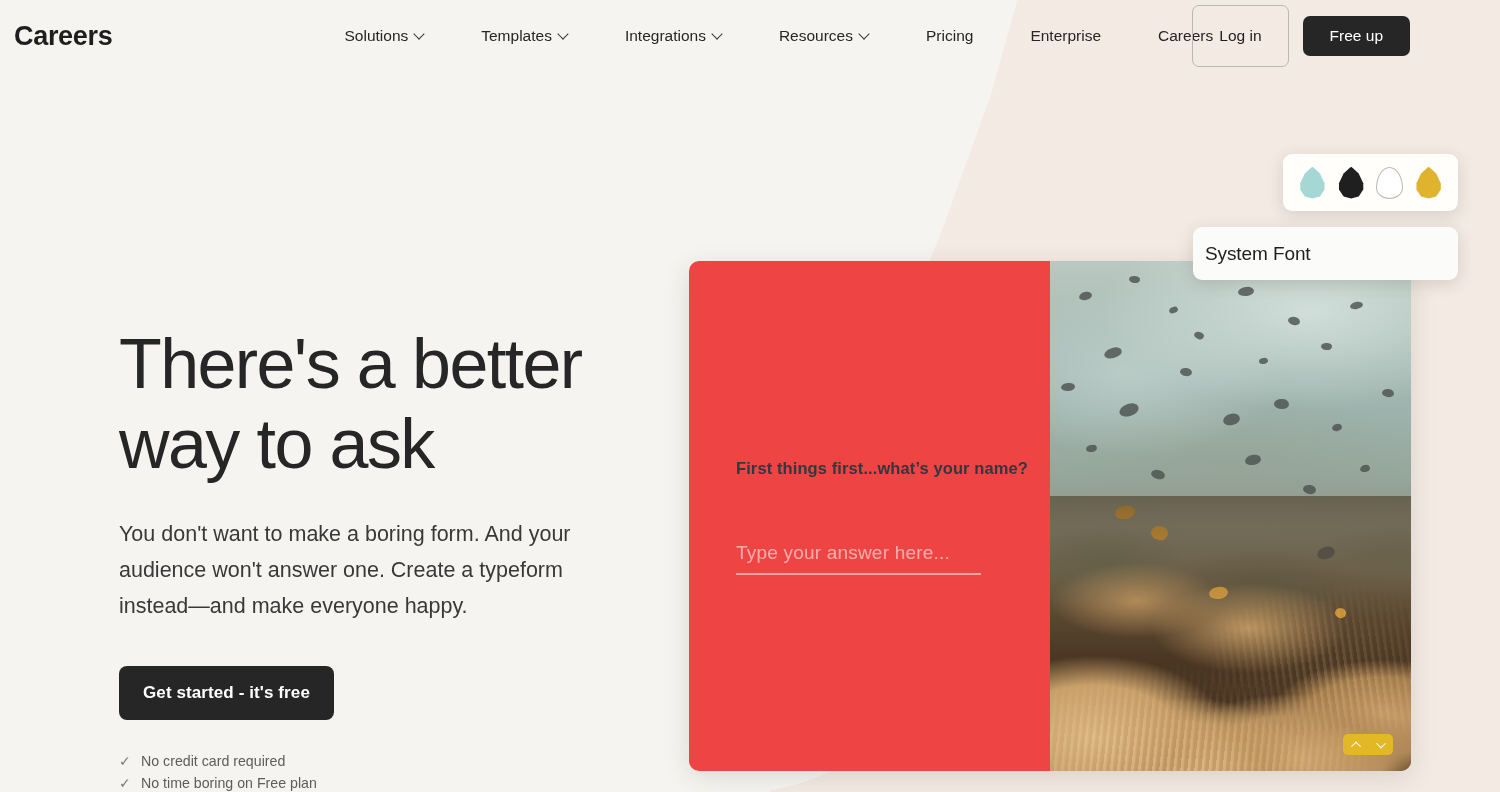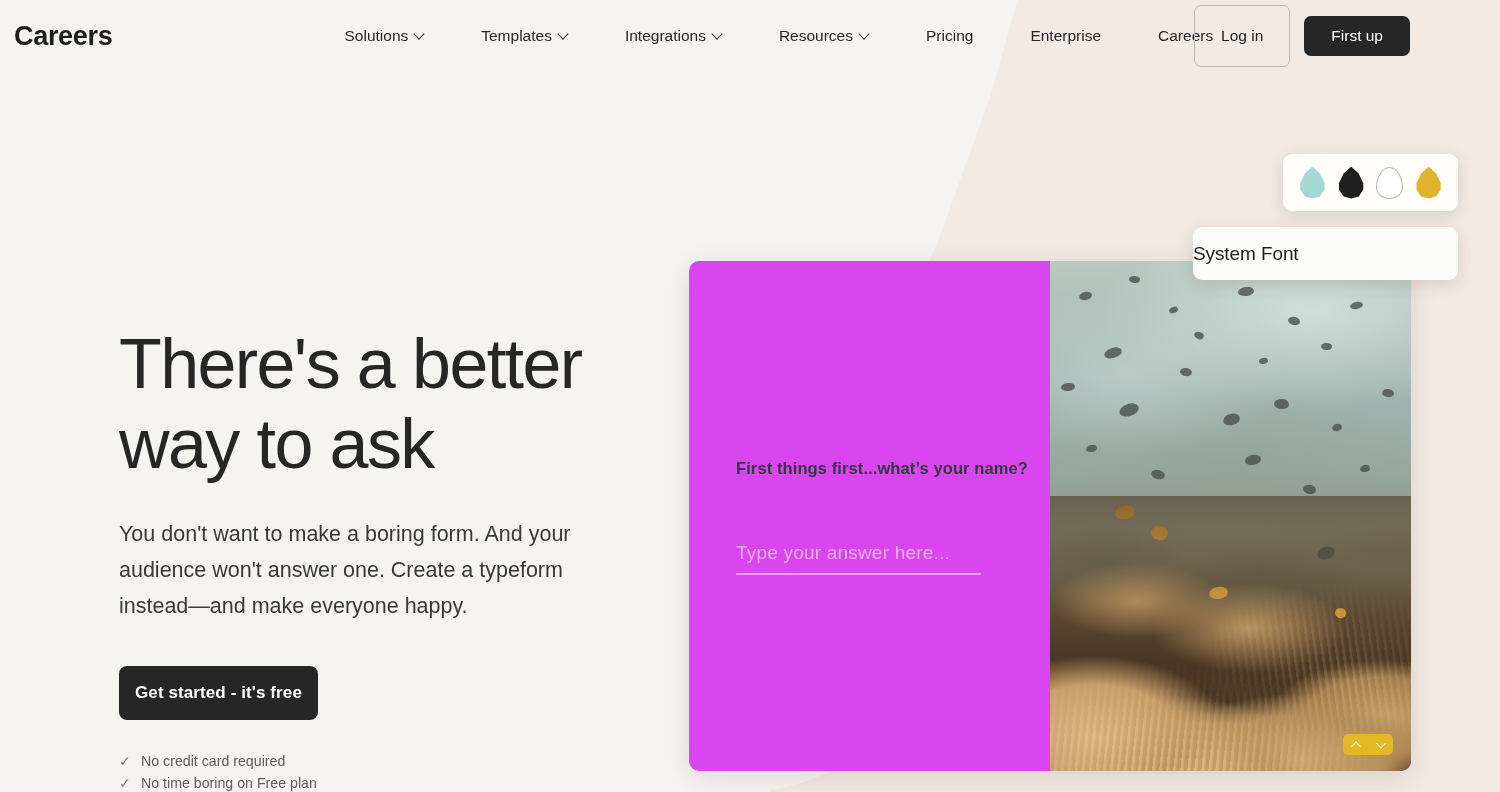--- a/index.html
+++ b/index.html
@@ -144,21 +144,21 @@
   }
   .hero-sub {
     font-size: 21.5px;
     line-height: 36px;
     color: #39393a;
     max-width: 500px;
     margin-bottom: 42px;
   }
   .btn-cta {
     display: inline-block;
-    padding: 17px 16px;
+    padding: 17px 24px;
     background: #262627;
     color: #ffffff;
     font-size: 17px;
     font-weight: 700;
     border: none;
     border-radius: 8px;
     cursor: pointer;
     font-family: "Liberation Sans", sans-serif;
     letter-spacing: 0.1px;
   }
@@ -191,21 +191,21 @@
     height: 510px;
     border-radius: 10px;
     display: flex;
     overflow: hidden;
     box-shadow: 0 6px 26px rgba(60,50,40,0.13);
     z-index: 8;
   }
   .mock-left {
     width: 361px;
     height: 100%;
-    background: #d946ef;
+    background: #ef4444;
     position: relative;
     flex-shrink: 0;
   }
   .mock-question {
     position: absolute;
     left: 47px;
     top: 198px;
     font-size: 16.5px;
     font-weight: 700;
     color: #2f3a3d;
@@ -380,21 +380,21 @@
     position: absolute;
     left: 1193px;
     top: 227px;
     width: 265px;
     height: 53px;
     background: #fbfbf9;
     border-radius: 9px;
     box-shadow: 0 4px 16px rgba(70,60,50,0.17);
     display: flex;
     align-items: center;
-    padding-left: 0;
+    padding-left: 12px;
     z-index: 16;
     cursor: pointer;
   }
   .font-card-label {
     font-size: 19px;
     color: #1f1f1f;
     letter-spacing: -0.1px;
   }
 </style>
 </head>
@@ -432,21 +432,21 @@
     <div class="nav-item">
       <span>Enterprise</span>
     </div>
     <div class="nav-item">
       <span>Careers</span>
     </div>
   </nav>
 
   <div class="header-actions">
     <button class="btn-login">Log in</button>
-    <button class="btn-signup">First up</button>
+    <button class="btn-signup">Free up</button>
   </div>
 </header>
 
 <section class="hero">
   <h1 class="hero-title">
     <span>There's a better</span><br>
     <span>way to ask</span>
   </h1>
   <p class="hero-sub">You don't want to make a boring form. And your audience won't answer one. Create a typeform instead—and make everyone happy.</p>
   <button class="btn-cta">Get started - it's free</button>

